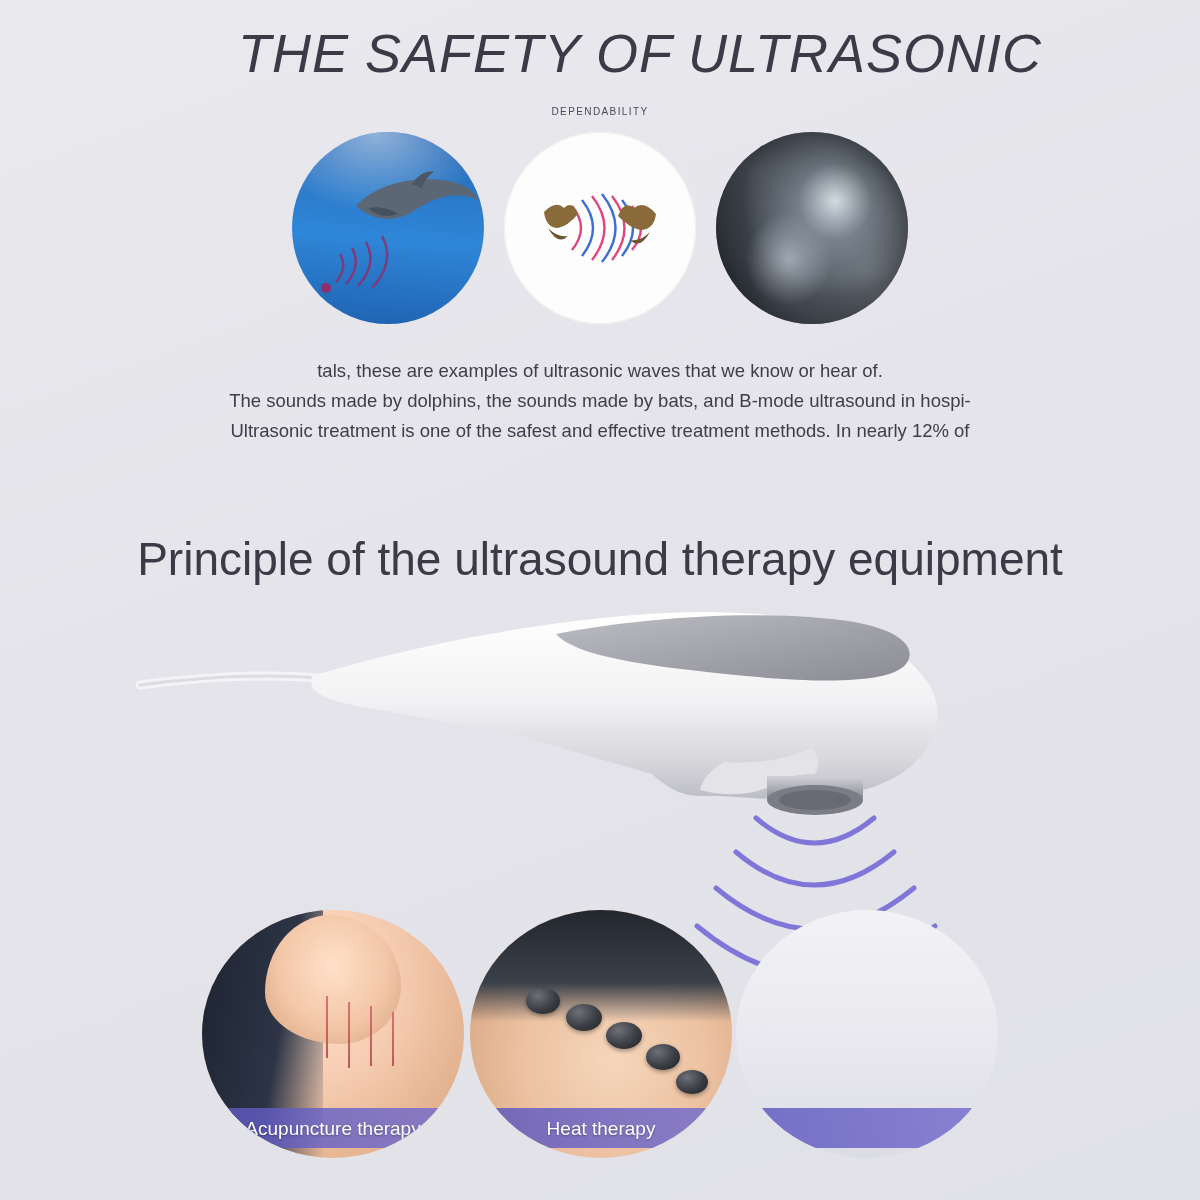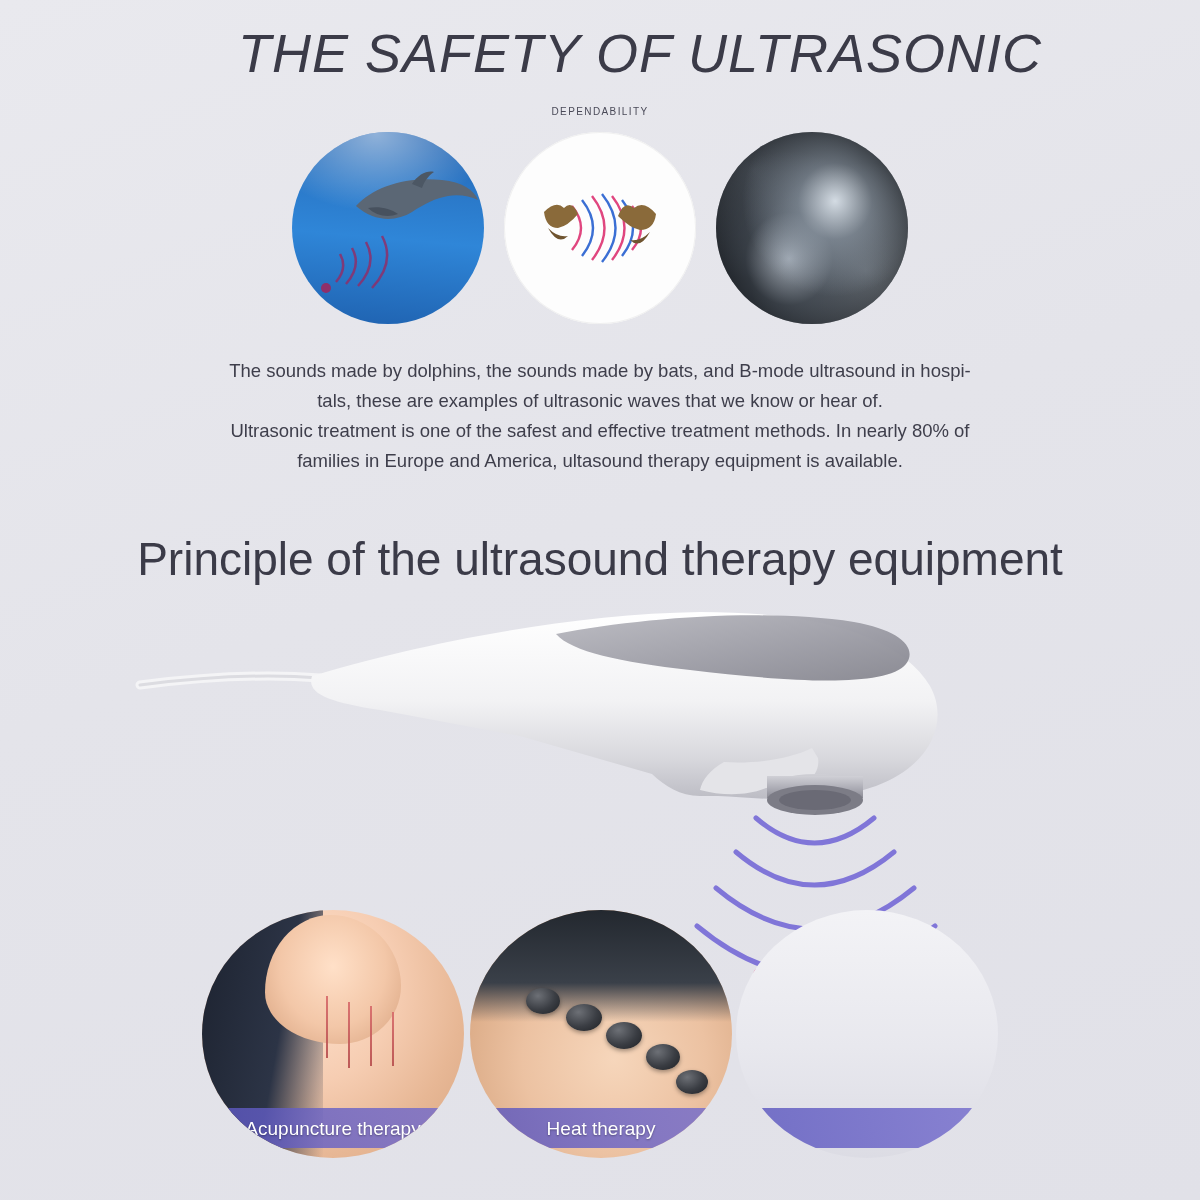--- a/index.html
+++ b/index.html
@@ -270,24 +270,23 @@
         </g>
       </svg>
     </div>
 
     <div class="circle c-scan">
       <div class="scan-cloud"></div>
     </div>
   </div>
 
   <div class="paragraph">
+    <div>tals, these are examples of ultrasonic waves that we know or hear of.</div>
     <div>The sounds made by dolphins, the sounds made by bats, and B-mode ultrasound in hospi-</div>
-    <div>tals, these are examples of ultrasonic waves that we know or hear of.</div>
-    <div>Ultrasonic treatment is one of the safest and effective treatment methods.  In nearly 80% of</div>
-    <div>families in Europe and America, ultasound therapy equipment is available.</div>
+    <div>Ultrasonic treatment is one of the safest and effective treatment methods.  In nearly 12% of</div>
   </div>
 
   <div class="section-title">Principle of the ultrasound therapy equipment</div>
 
   <div class="device-area">
     <svg width="1200" height="380" viewBox="0 0 1200 380">
       <defs>
         <linearGradient id="bodyGrad" x1="0" y1="0" x2="0" y2="1">
           <stop offset="0%" stop-color="#ffffff"></stop>
           <stop offset="48%" stop-color="#f2f2f4"></stop>

